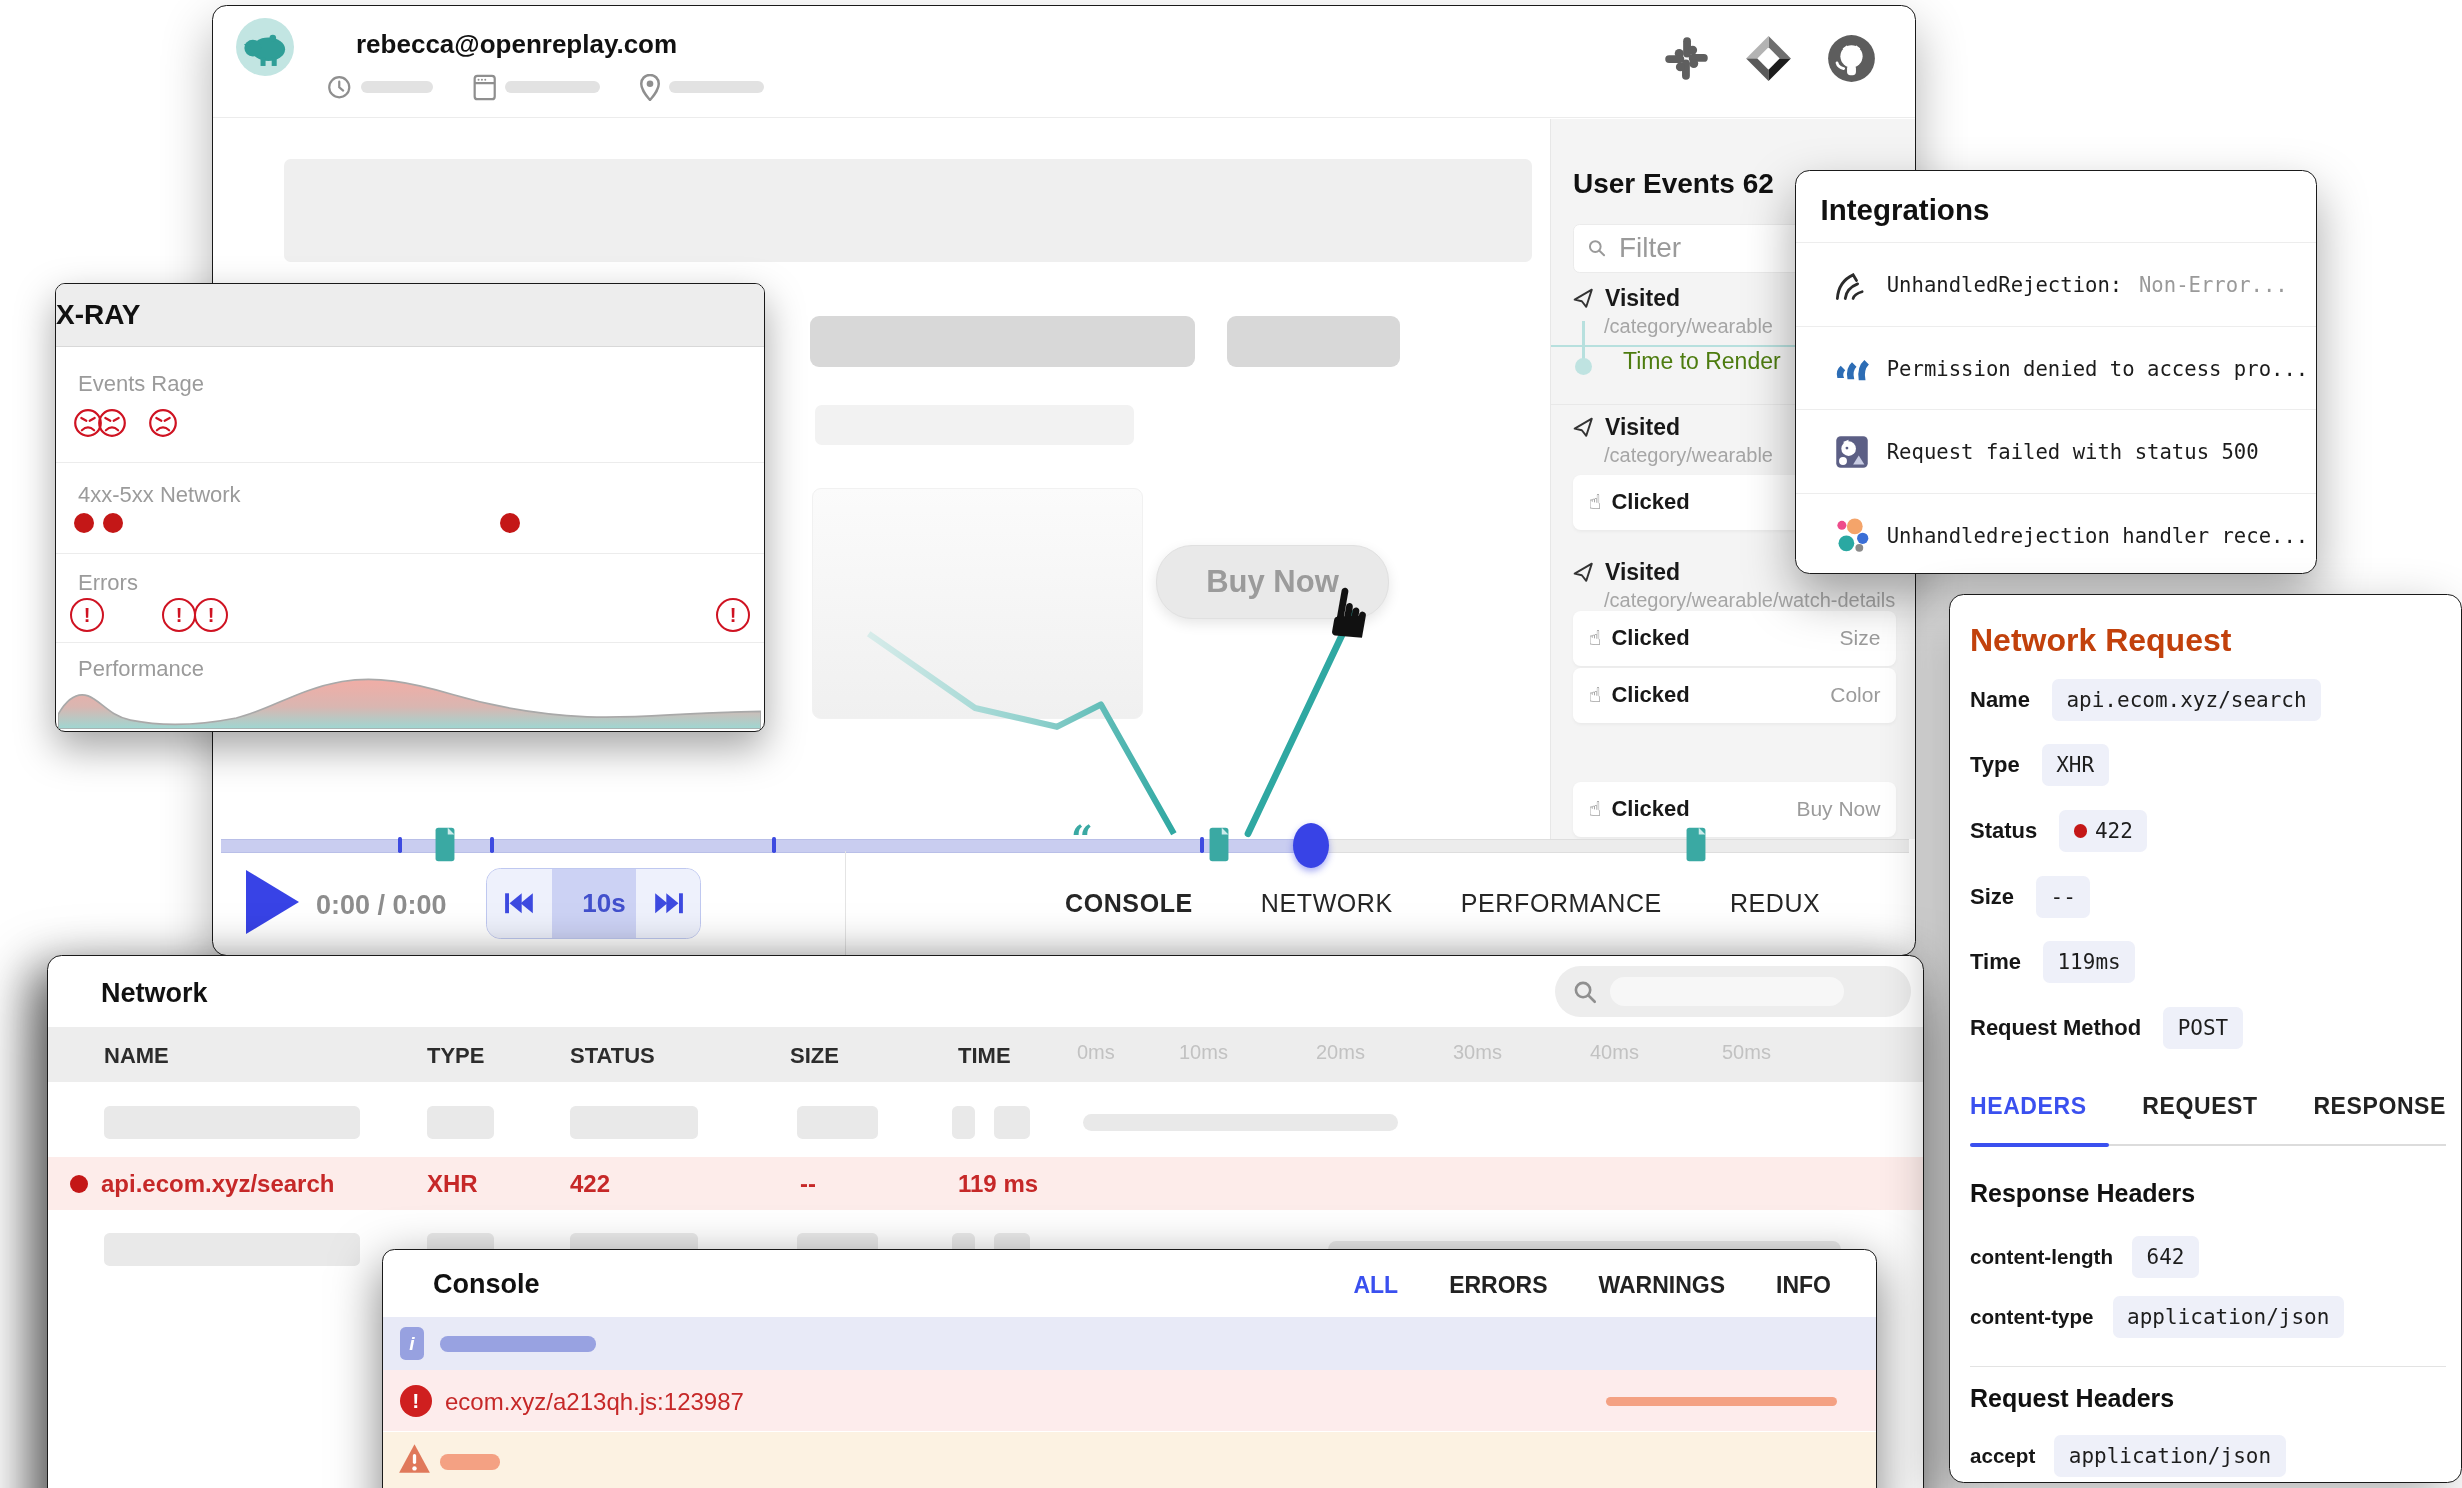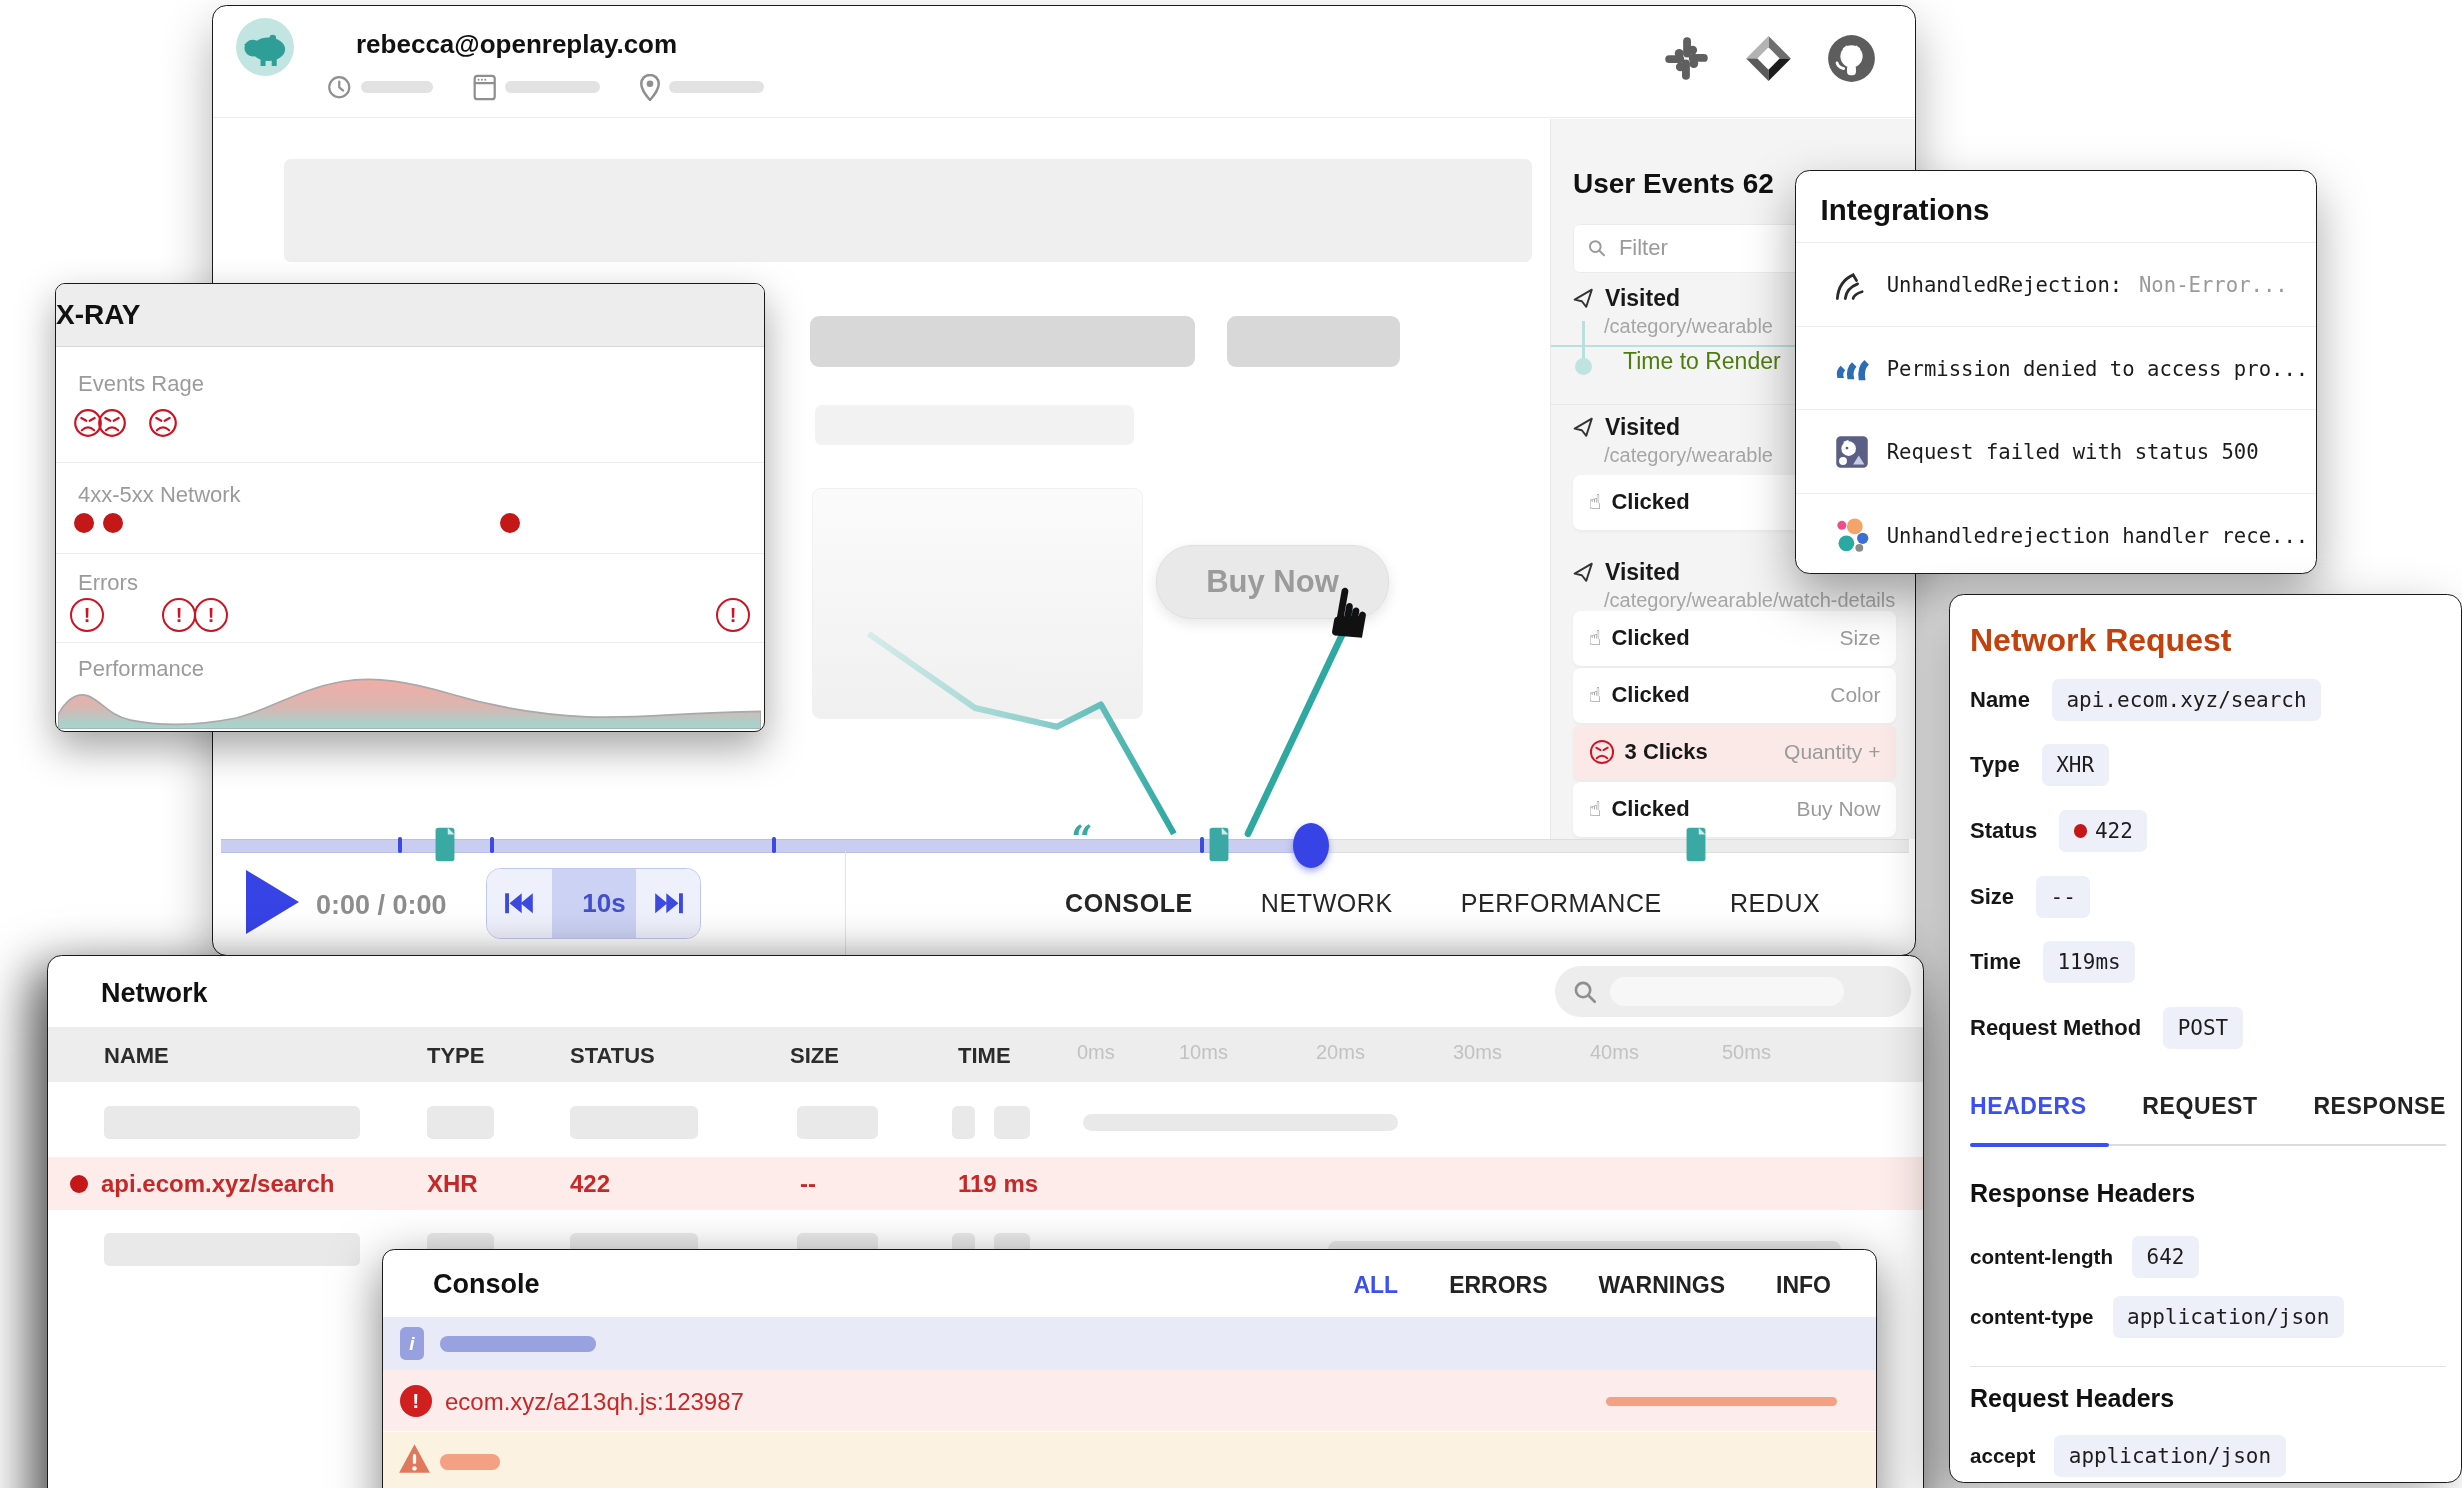--- a/index.html
+++ b/index.html
@@ -32,21 +32,21 @@
   #journey-svg{position:absolute;left:0;top:111px;pointer-events:none;}
   #cursor-glyph{position:absolute;left:1108px;top:574px;font-family:"DejaVu Sans",sans-serif;
                 font-size:67px;color:#111;transform:rotate(-80deg);line-height:1;}
 
   
   #events-sidebar{position:absolute;left:1337px;top:113px;width:368px;height:720px;background:#f4f4f4;
                   border-left:1.1px solid #e7e7e7;overflow:hidden;}
   .ue-title{position:absolute;left:22px;top:49px;font-size:28px;font-weight:700;color:#111;}
   .ue-filter{position:absolute;left:22px;top:105px;width:323px;height:49px;background:#fff;border:1.1px solid #ebebeb;
              border-radius:6.7px;display:flex;align-items:center;gap:10px;padding:0 13.4px;box-sizing:border-box;}
-  .ue-filter input{border:none;outline:none;font-size:22px;color:#0369a1;width:100%;background:transparent;font-family:inherit;}
+  .ue-filter input{border:none;outline:none;font-size:28px;color:#0369a1;width:100%;background:transparent;font-family:inherit;}
   .ue-filter input::placeholder{color:#9a9a9a;}
   .ev-visited{position:absolute;left:22px;width:323px;}
   .ev-vis-line1{display:flex;align-items:center;gap:11px;font-size:23px;font-weight:700;color:#181818;}
   .ev-vis-path{margin:3.3px 0 0 31px;font-size:20px;color:#a6a6a6;}
   .teal-hr{position:absolute;left:0;width:100%;height:2.8px;background:#b7e0de;}
   .ev-timing{position:absolute;left:22px;width:323px;}
   .ev-timing .vline{position:absolute;left:9px;top:-27px;width:2.8px;height:43px;background:#b7e0de;}
   .ev-timing .dot{position:absolute;left:1.7px;top:10px;width:17.3px;height:17.3px;border-radius:50%;background:#bfe3e1;}
   .ev-timing .tlabel{margin-left:50px;font-size:23px;color:#4d7c0f;}
   .sb-divider{position:absolute;left:0;width:100%;border-top:1.1px solid #e8e8e8;}
@@ -317,30 +317,20 @@
       <div class="ev-card" style="top:492px">
         <span class="hand-ico">☝</span>
         <span class="clabel">Clicked</span>
         <span class="target">Size</span>
       </div>
       <div class="ev-card" style="top:549px">
         <span class="hand-ico">☝</span>
         <span class="clabel">Clicked</span>
         <span class="target">Color</span>
       </div>
-      <div class="ev-card rage" style="top:606px">
-        <svg width="26" height="26" viewBox="0 0 54 54">
-          <circle cx="27" cy="27" r="23" fill="none" stroke="#cf1322" stroke-width="4"></circle>
-          <line x1="15" y1="18" x2="24" y2="23" stroke="#cf1322" stroke-width="4" stroke-linecap="round"></line>
-          <line x1="39" y1="18" x2="30" y2="23" stroke="#cf1322" stroke-width="4" stroke-linecap="round"></line>
-          <path d="M16 40 Q27 30 38 40" fill="none" stroke="#cf1322" stroke-width="4" stroke-linecap="round"></path>
-        </svg>
-        <span class="clabel">3 Clicks</span>
-        <span class="target">Quantity +</span>
-      </div>
       <div class="ev-card" style="top:663px">
         <span class="hand-ico">☝</span>
         <span class="clabel">Clicked</span>
         <span class="target">Buy Now</span>
       </div>
     </div>
 
     <div class="scrub-track"></div>
     <div class="scrub-progress"></div>
     <div class="scrub-tick" style="left:185px"></div>

